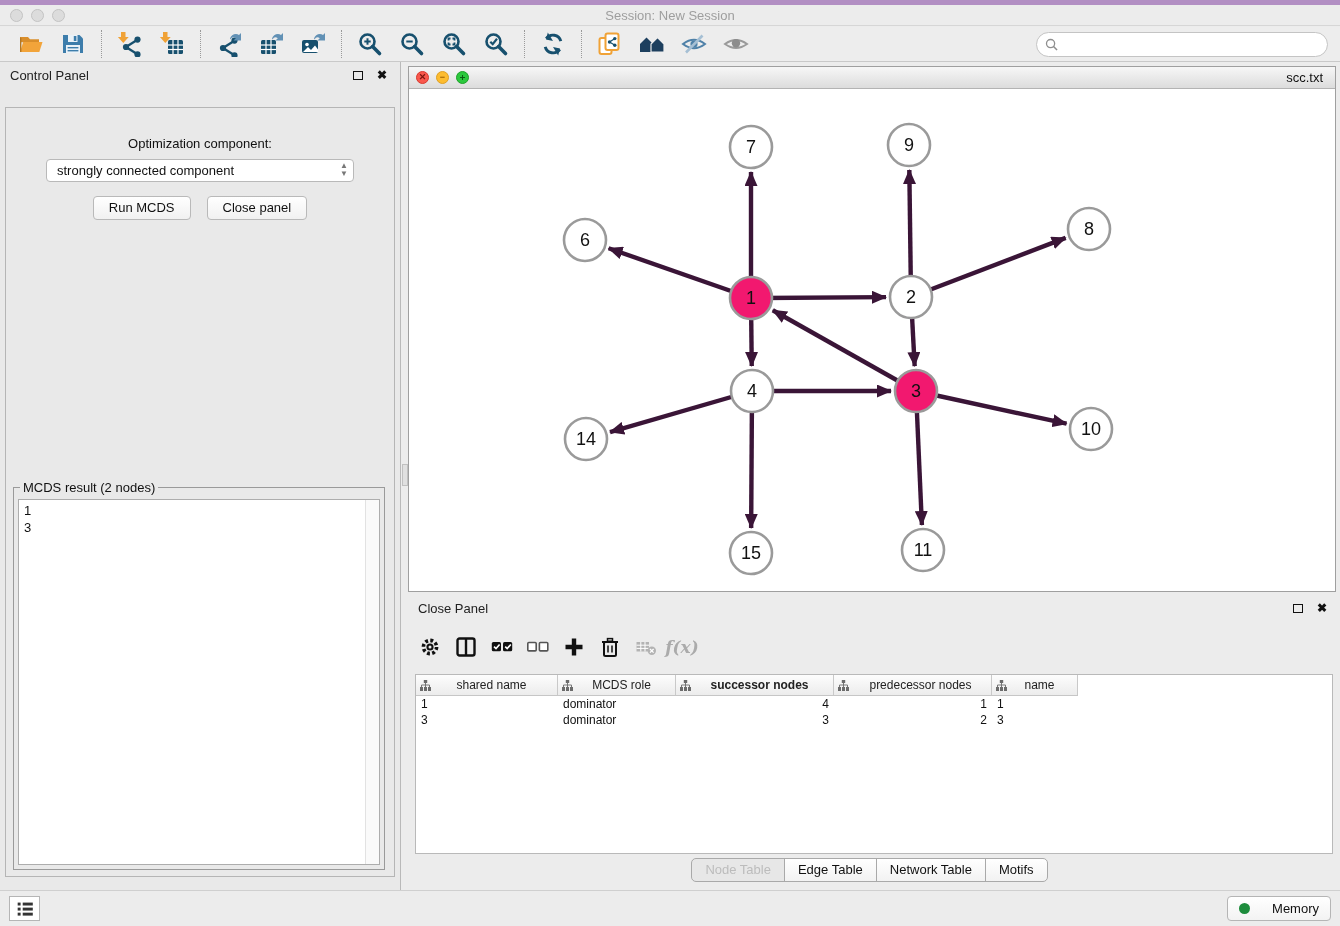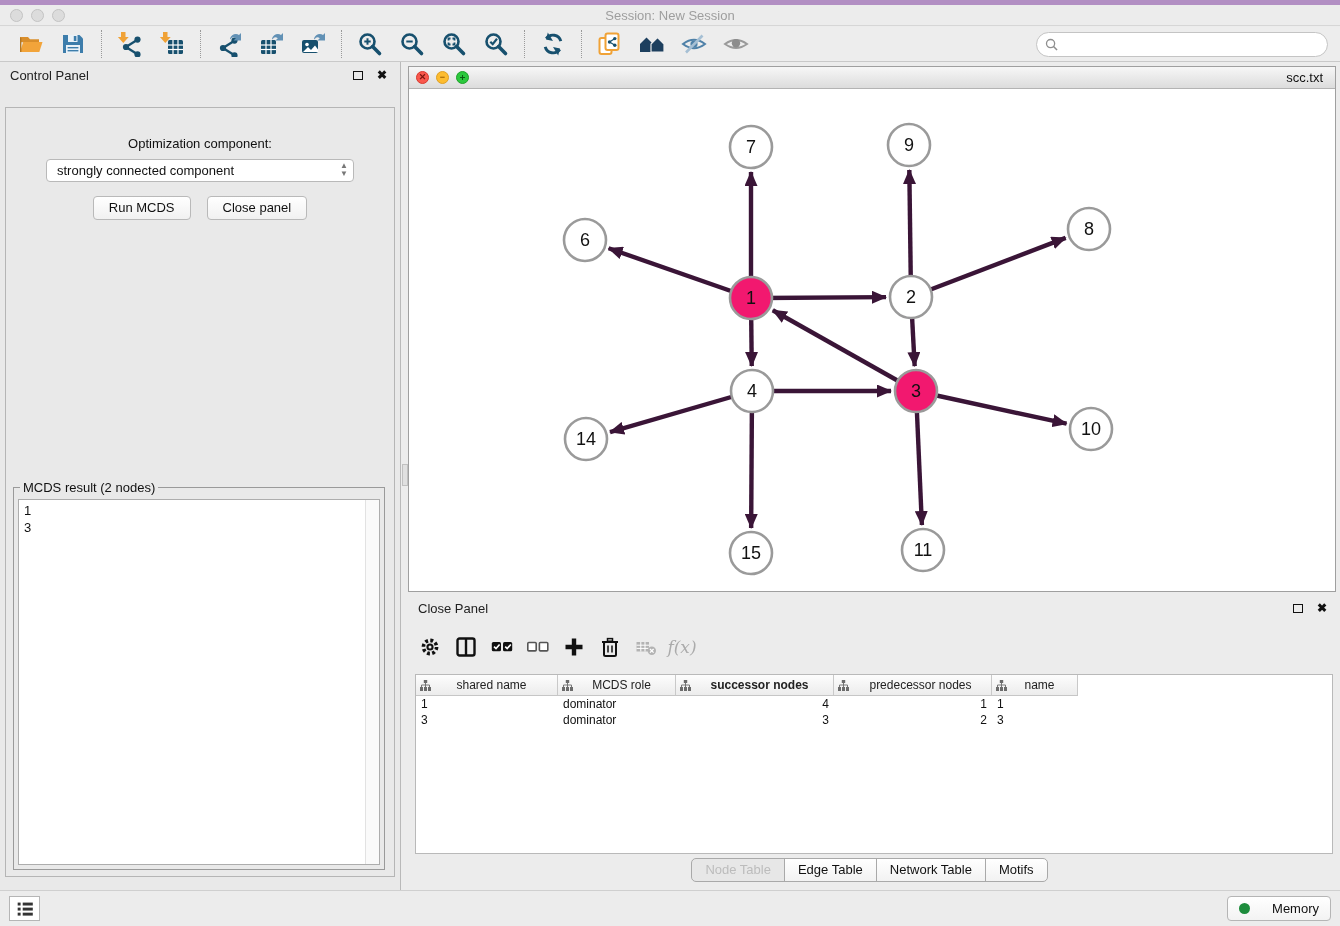--- a/index.html
+++ b/index.html
@@ -53,21 +53,21 @@
   .traffic { position:absolute; left:7px; top:4px; display:flex; gap:7px; }
   .tl { width:13px; height:13px; border-radius:50%; font-size:9px; font-weight:bold; display:flex; align-items:center; justify-content:center; line-height:1; }
   .tl.red { background:#f9584d; border:1px solid #d8382e; color:#7c150e; }
   .tl.yellow { background:#fdbc2f; border:1px solid #dfa023; color:#985d00; }
   .tl.green { background:#2bc83d; border:1px solid #1ca127; color:#0b5c13; }
   .net-title { position:absolute; left:0; right:12px; top:3px; text-align:right; font-size:13px; color:#111; }
   .net-canvas { position:relative; width:100%; height:502px; background:#fff; }
 
   
   .table-panel { position:absolute; left:408px; top:595px; width:932px; height:295px; background:#ececec; }
-  .tp-toolbar { position:absolute; left:10px; top:32px; height:40px; display:flex; align-items:center; gap:12px; }
+  .tp-toolbar { position:absolute; left:10px; top:32px; height:40px; display:flex; align-items:center; gap:12px;font-weight:bold; }
   .tp-icon { display:inline-flex; align-items:center; justify-content:center; width:24px; height:24px; }
   .tp-icon svg { width:22px; height:22px; }
   .fx { font-family:"DejaVu Serif", serif; font-style:italic; font-size:17px; color:#ababab; }
   .table-area { position:absolute; left:7px; right:7px; top:79px; height:180px; background:#fff; border:1px solid #b9b9b9; overflow:hidden; }
   .thead { display:flex; height:21px; background:linear-gradient(#fdfdfd,#ececec); border-bottom:1px solid #c6c6c6; width:662px; }
   .th { position:relative; display:flex; align-items:center; justify-content:center; font-size:12px; color:#222; border-right:1px solid #c9c9c9; gap:4px; }
   .th svg { position:absolute; left:4px; }
   .trow { display:flex; height:16px; line-height:16px; font-size:12px; }
   .td { padding:0 5px; overflow:hidden; white-space:nowrap; }
   .tp-tabs { position:absolute; left:0; right:8px; bottom:8px; display:flex; justify-content:center; }

